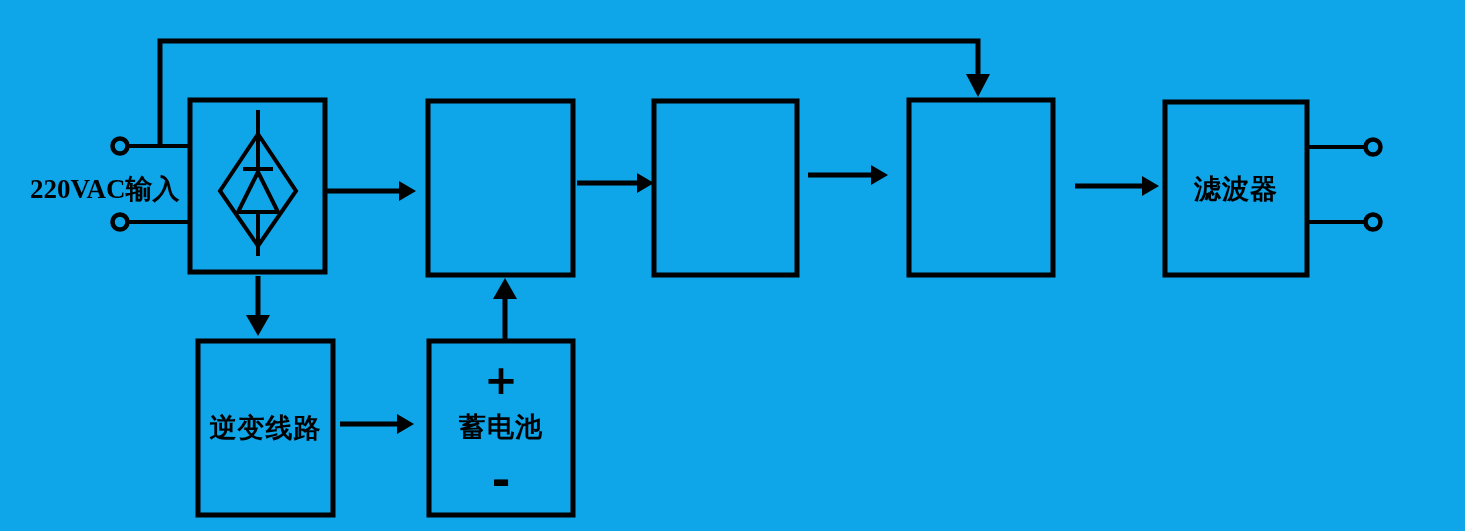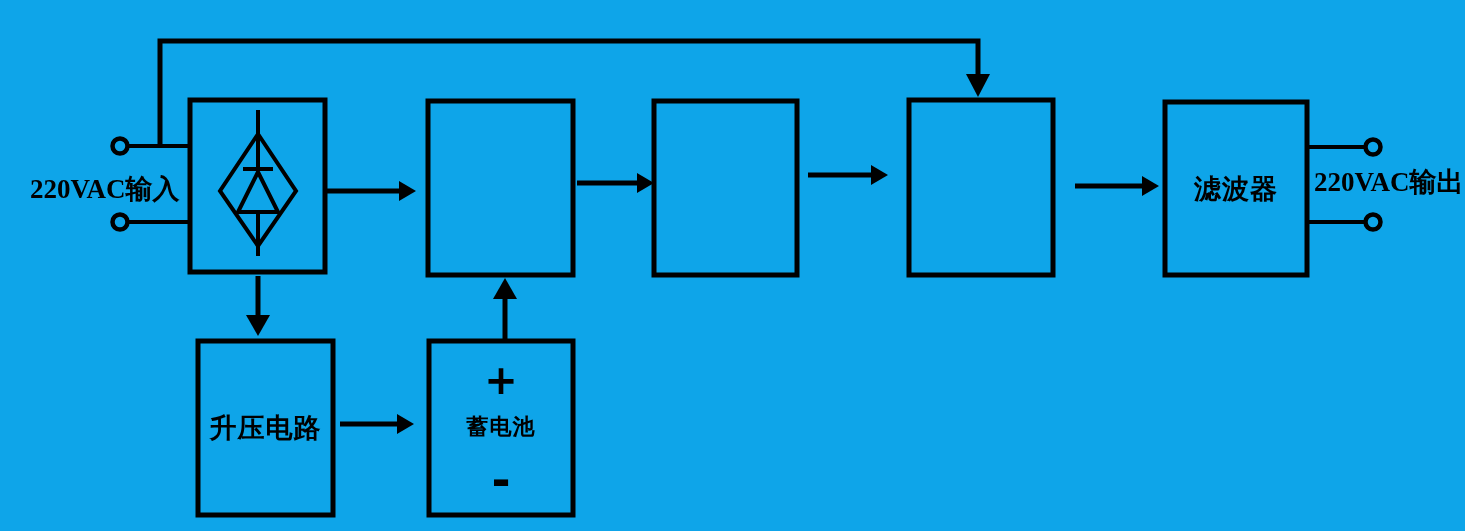--- a/index.html
+++ b/index.html
@@ -54,21 +54,21 @@
   .battery-plus {
     top: 360px;
     height: 40px;
     font-family: "DejaVu Sans", sans-serif;
     font-size: 40px;
     line-height: 1;
   }
   .battery-name {
     top: 407px;
     height: 40px;
-    font-size: 22px;
+    font-size: 27px;
     letter-spacing: 1px;
   }
   .battery-minus {
     top: 460px;
     height: 40px;
     font-family: "DejaVu Sans", sans-serif;
     font-size: 46px;
     line-height: 1;
   }
 </style>
@@ -130,21 +130,20 @@
     </g>
   </svg>
 
   <div class="io-label" style="left:30px; top:171px; width:145px;">220VAC输入</div>
 
 
 
 
   <div class="block-label" style="left:1165px; top:102px; width:142px; height:173px;font-family:Liberation Mono, monospace;">滤波器</div>
 
-  <div class="block-label" style="left:198px; top:341px; width:135px; height:174px;">升压电路</div>
+  <div class="block-label" style="left:198px; top:341px; width:135px; height:174px;">逆变线路</div>
 
   <div class="battery-row battery-plus">+</div>
   <div class="battery-row battery-name">蓄电池</div>
   <div class="battery-row battery-minus">-</div>
 
-  <div class="io-label" style="left:1314px; top:164px; width:145px;">220VAC输出</div>
 
 </div>
 
 </body></html>

